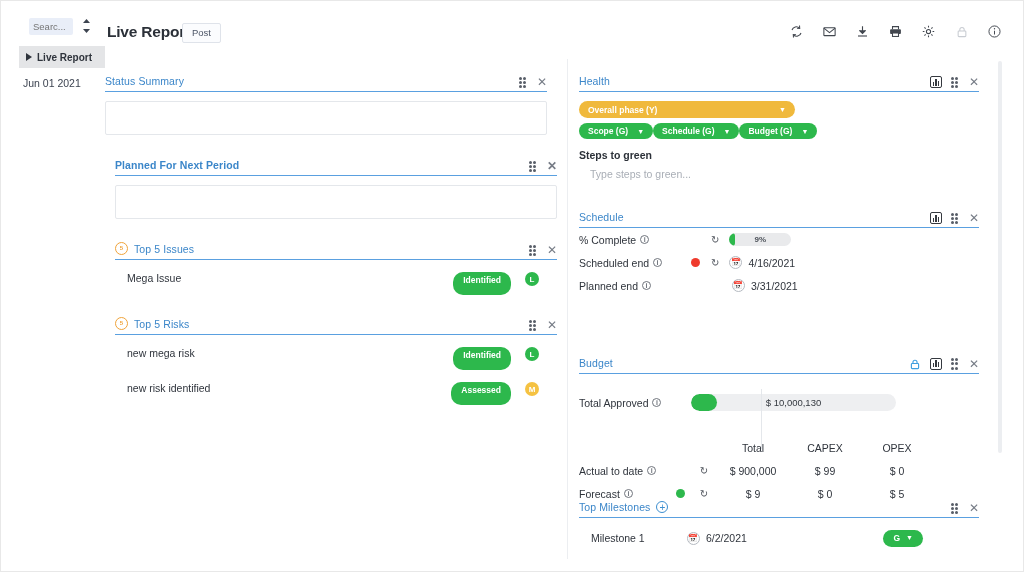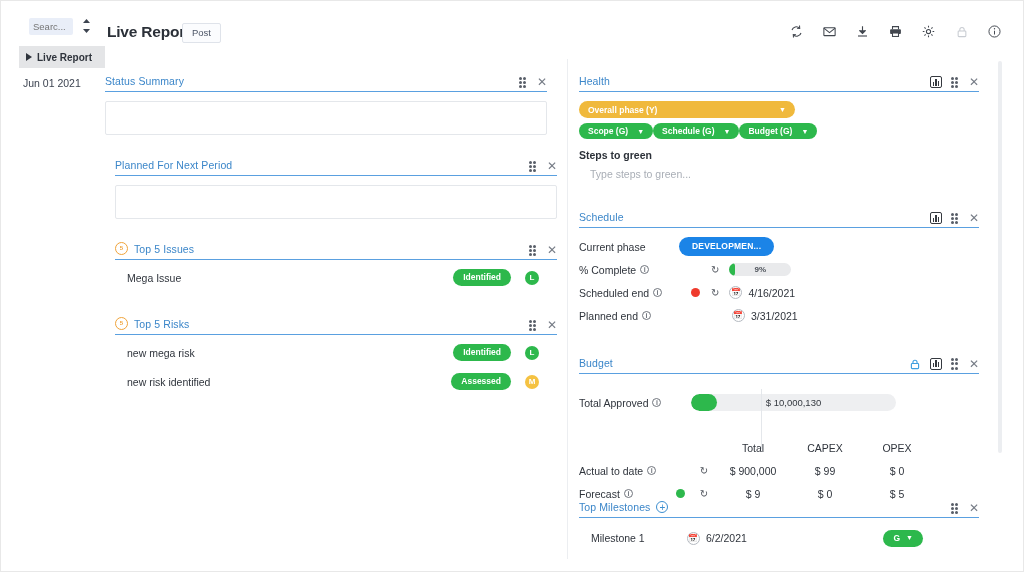--- a/index.html
+++ b/index.html
@@ -162,22 +162,22 @@
     margin-top: 9px;
     width: 100%; height: 34px;
     border: 1px solid #e4e7eb;
     border-radius: 2px;
     background: #ffffff;
     cursor: text;
   }
 
   
   .lrow {
-    display: flex; align-items: center;
-    height: 23px; margin-top: 6px;
+    display: flex; 
+    height: 23px; margin-top: 12px;
     font-size: 10.5px; color: #2f343c;
   }
   .lrow .nm { flex: 1; padding-left: 12px; }
   .pill {
     min-width: 56px; text-align: center;
     background: #2db84c; color: #ffffff;
     font-size: 8.5px; font-weight: bold;
     padding: 3px 10px 4px 10px;
     border-radius: 10px; cursor: pointer;
   }
@@ -397,21 +397,21 @@
               <i></i>
               <i></i>
               <i></i>
             </span>
           <span class="xbtn">✕</span>
         </span>
       </div>
       <div class="input-area"></div>
     </div>
 
-    <div class="panel" style="left:10px; top:96px; width:442px;">
+    <div class="panel" style="left:10px; top:96px; width:442px;font-weight:bold;">
       <div class="panel-head">
         <span class="panel-title">Planned For Next Period</span>
         <span class="head-icons">
           <span class="dots">
               <i></i>
               <i></i>
               <i></i>
               <i></i>
               <i></i>
               <i></i>
@@ -532,24 +532,20 @@
               <i></i>
               <i></i>
               <i></i>
               <i></i>
               <i></i>
             </span>
           <span class="xbtn">✕</span>
         </span>
       </div>
 
-      <div class="frow" style="margin-top:7px">
-        <span class="flabel">Current phase</span>
-        <span class="phase-pill">DEVELOPMEN...</span>
-      </div>
 
       <div class="frow">
         <span class="flabel">
           <span>% Complete</span>
           <span class="info-i">i</span>
         </span>
         <span style="width:32px"></span>
         <span class="refresh">↻</span>
         <span class="progress" style="margin-left:10px">
           <span class="fill" style="width:9%"></span>

